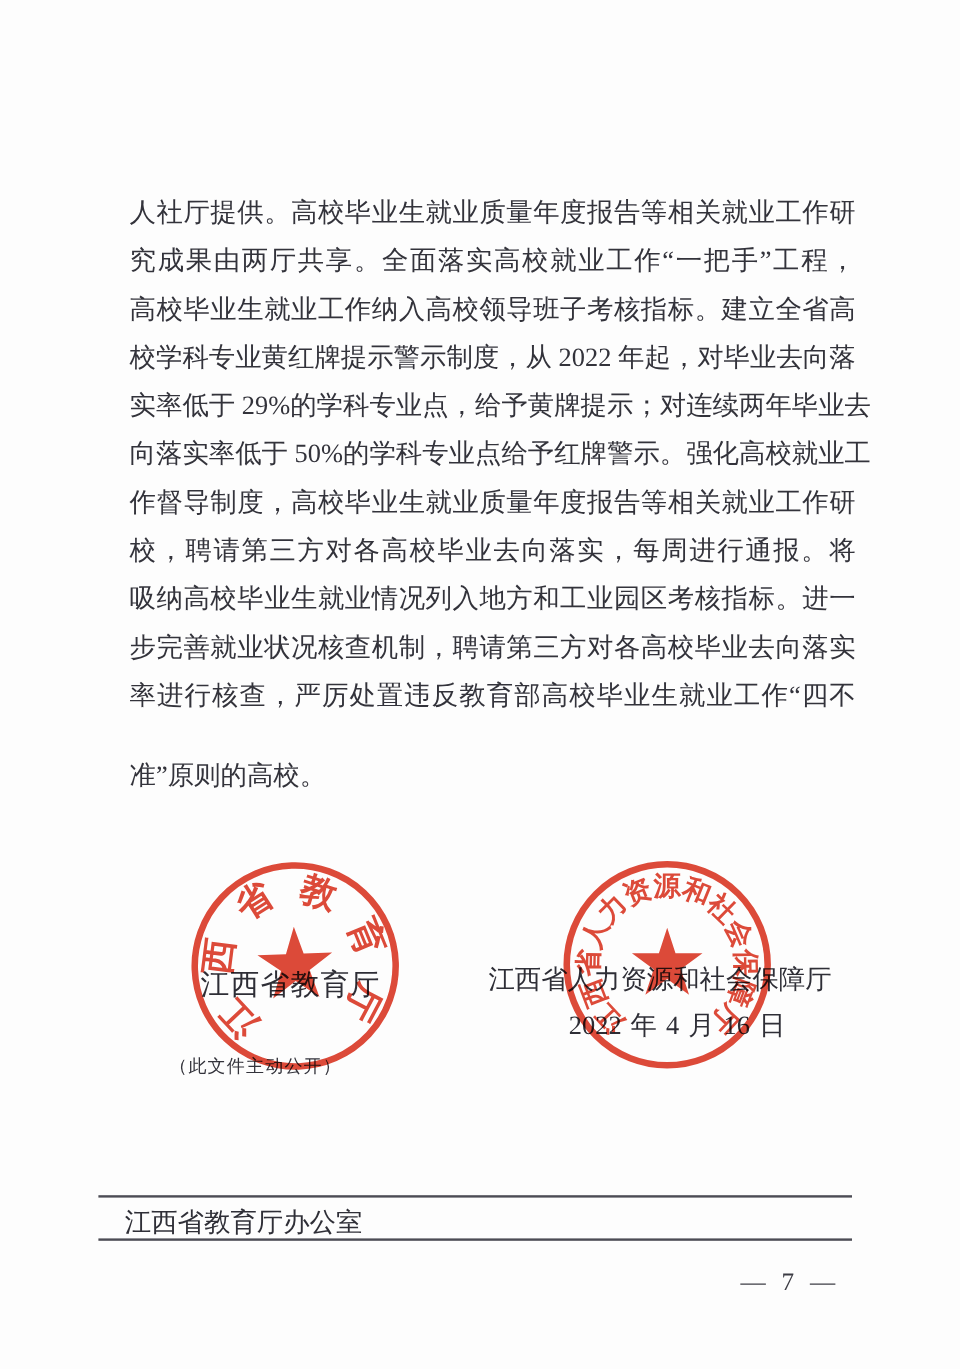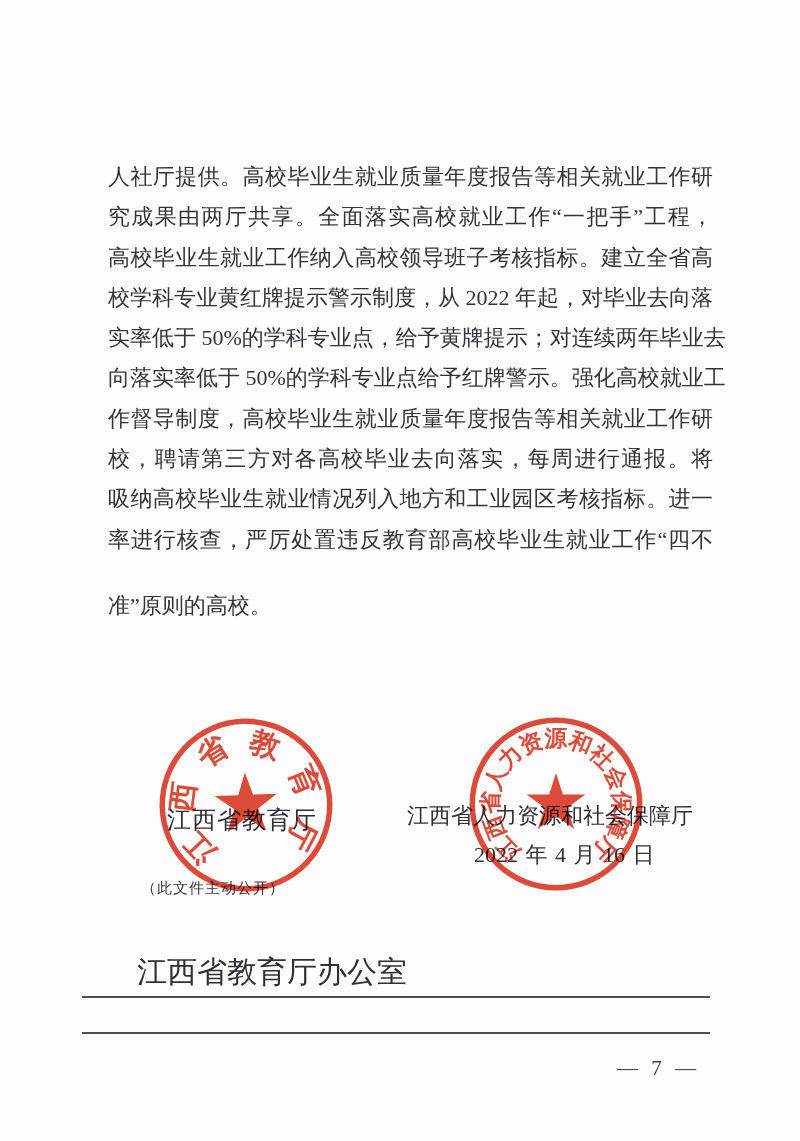--- a/index.html
+++ b/index.html
@@ -58,47 +58,48 @@
     dominant-baseline:central;
     font-weight:bold;
     font-family:"Liberation Serif","DejaVu Serif",serif;
   }
 
   
   .rule{position:absolute;left:82px;width:628px;height:2px;background:#4c4c55;}
   .rule-top{top:996px;}
   .rule-bottom{top:1032px;}
   .footer-office{
-    position:absolute;left:104px;top:952px;
-    font-size:30px;color:#2f2f37;white-space:nowrap;margin-left:33px;
+    position:absolute;left:104px;top:1004px;
+    font-size:22px;color:#2f2f37;white-space:nowrap;
   }
   .footer-date{
     position:absolute;right:94px;top:1004px;
     font-size:22px;color:#2f2f37;white-space:nowrap;word-spacing:2px;
   }
   .page-number{
     position:absolute;left:617px;top:1056px;
     font-size:21px;color:#3c3c44;letter-spacing:2px;white-space:nowrap;word-spacing:4px;
   }
 </style>
 </head>
 <body>
 
 <div class="page">
 
   <div class="body-text">
     <div class="bline">人社厅提供。高校毕业生就业质量年度报告等相关就业工作研</div>
     <div class="bline">究成果由两厅共享。全面落实高校就业工作“一把手”工程，</div>
     <div class="bline">高校毕业生就业工作纳入高校领导班子考核指标。建立全省高</div>
     <div class="bline">校学科专业黄红牌提示警示制度，从 2022 年起，对毕业去向落</div>
-    <div class="bline">实率低于 50%的学科专业点，给予黄牌提示；对连续两年毕业去</div>
+    <div class="bline">实率低于 29%的学科专业点，给予黄牌提示；对连续两年毕业去</div>
     <div class="bline">向落实率低于 50%的学科专业点给予红牌警示。强化高校就业工</div>
     <div class="bline">作督导制度，高校毕业生就业质量年度报告等相关就业工作研</div>
     <div class="bline">校，聘请第三方对各高校毕业去向落实，每周进行通报。将</div>
     <div class="bline">吸纳高校毕业生就业情况列入地方和工业园区考核指标。进一</div>
+    <div class="bline">步完善就业状况核查机制，聘请第三方对各高校毕业去向落实</div>
     <div class="bline">率进行核查，严厉处置违反教育部高校毕业生就业工作“四不</div>
     <div class="bline last">准”原则的高校。</div>
   </div>
 
   <div class="left-agency">江西省教育厅</div>
   <div class="disclosure">（此文件主动公开）</div>
   <div class="right-agency">江西省人力资源和社会保障厅</div>
   <div class="sig-date">2022 年 4 月 16 日</div>
 
   <svg class="seal seal-left" viewBox="0 0 200 200" style="color: rgb(220, 58, 40);">

